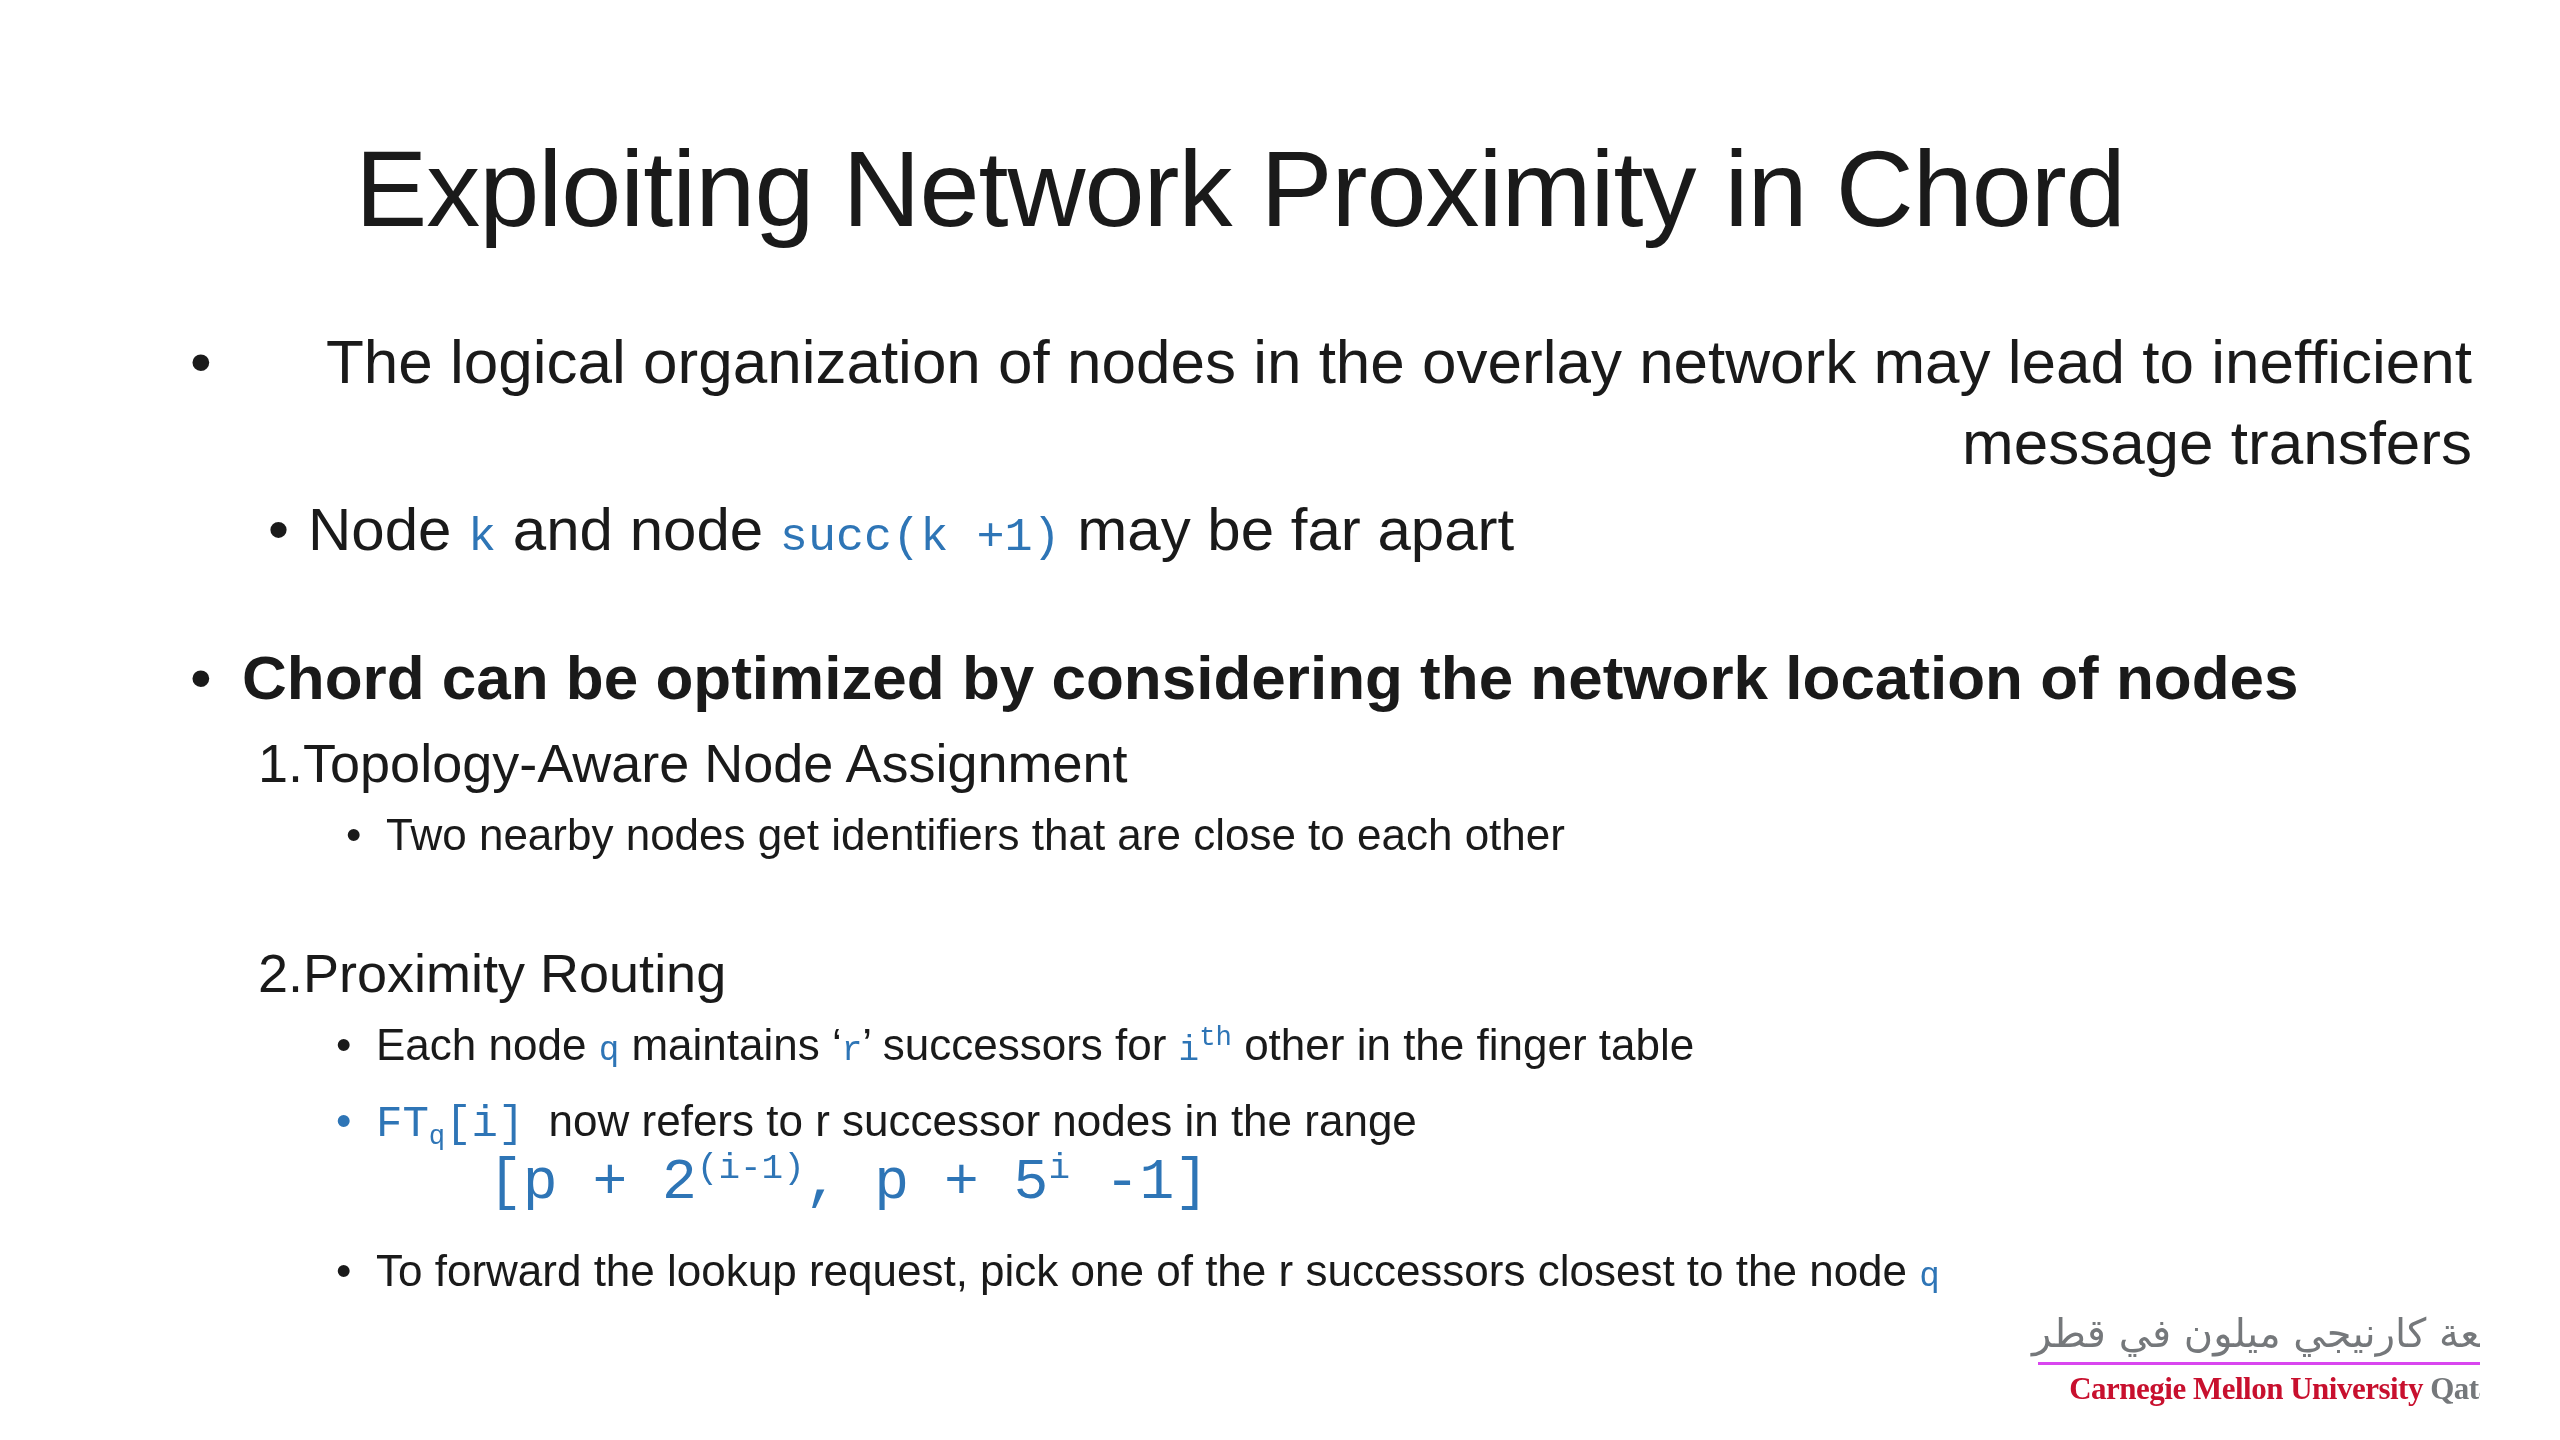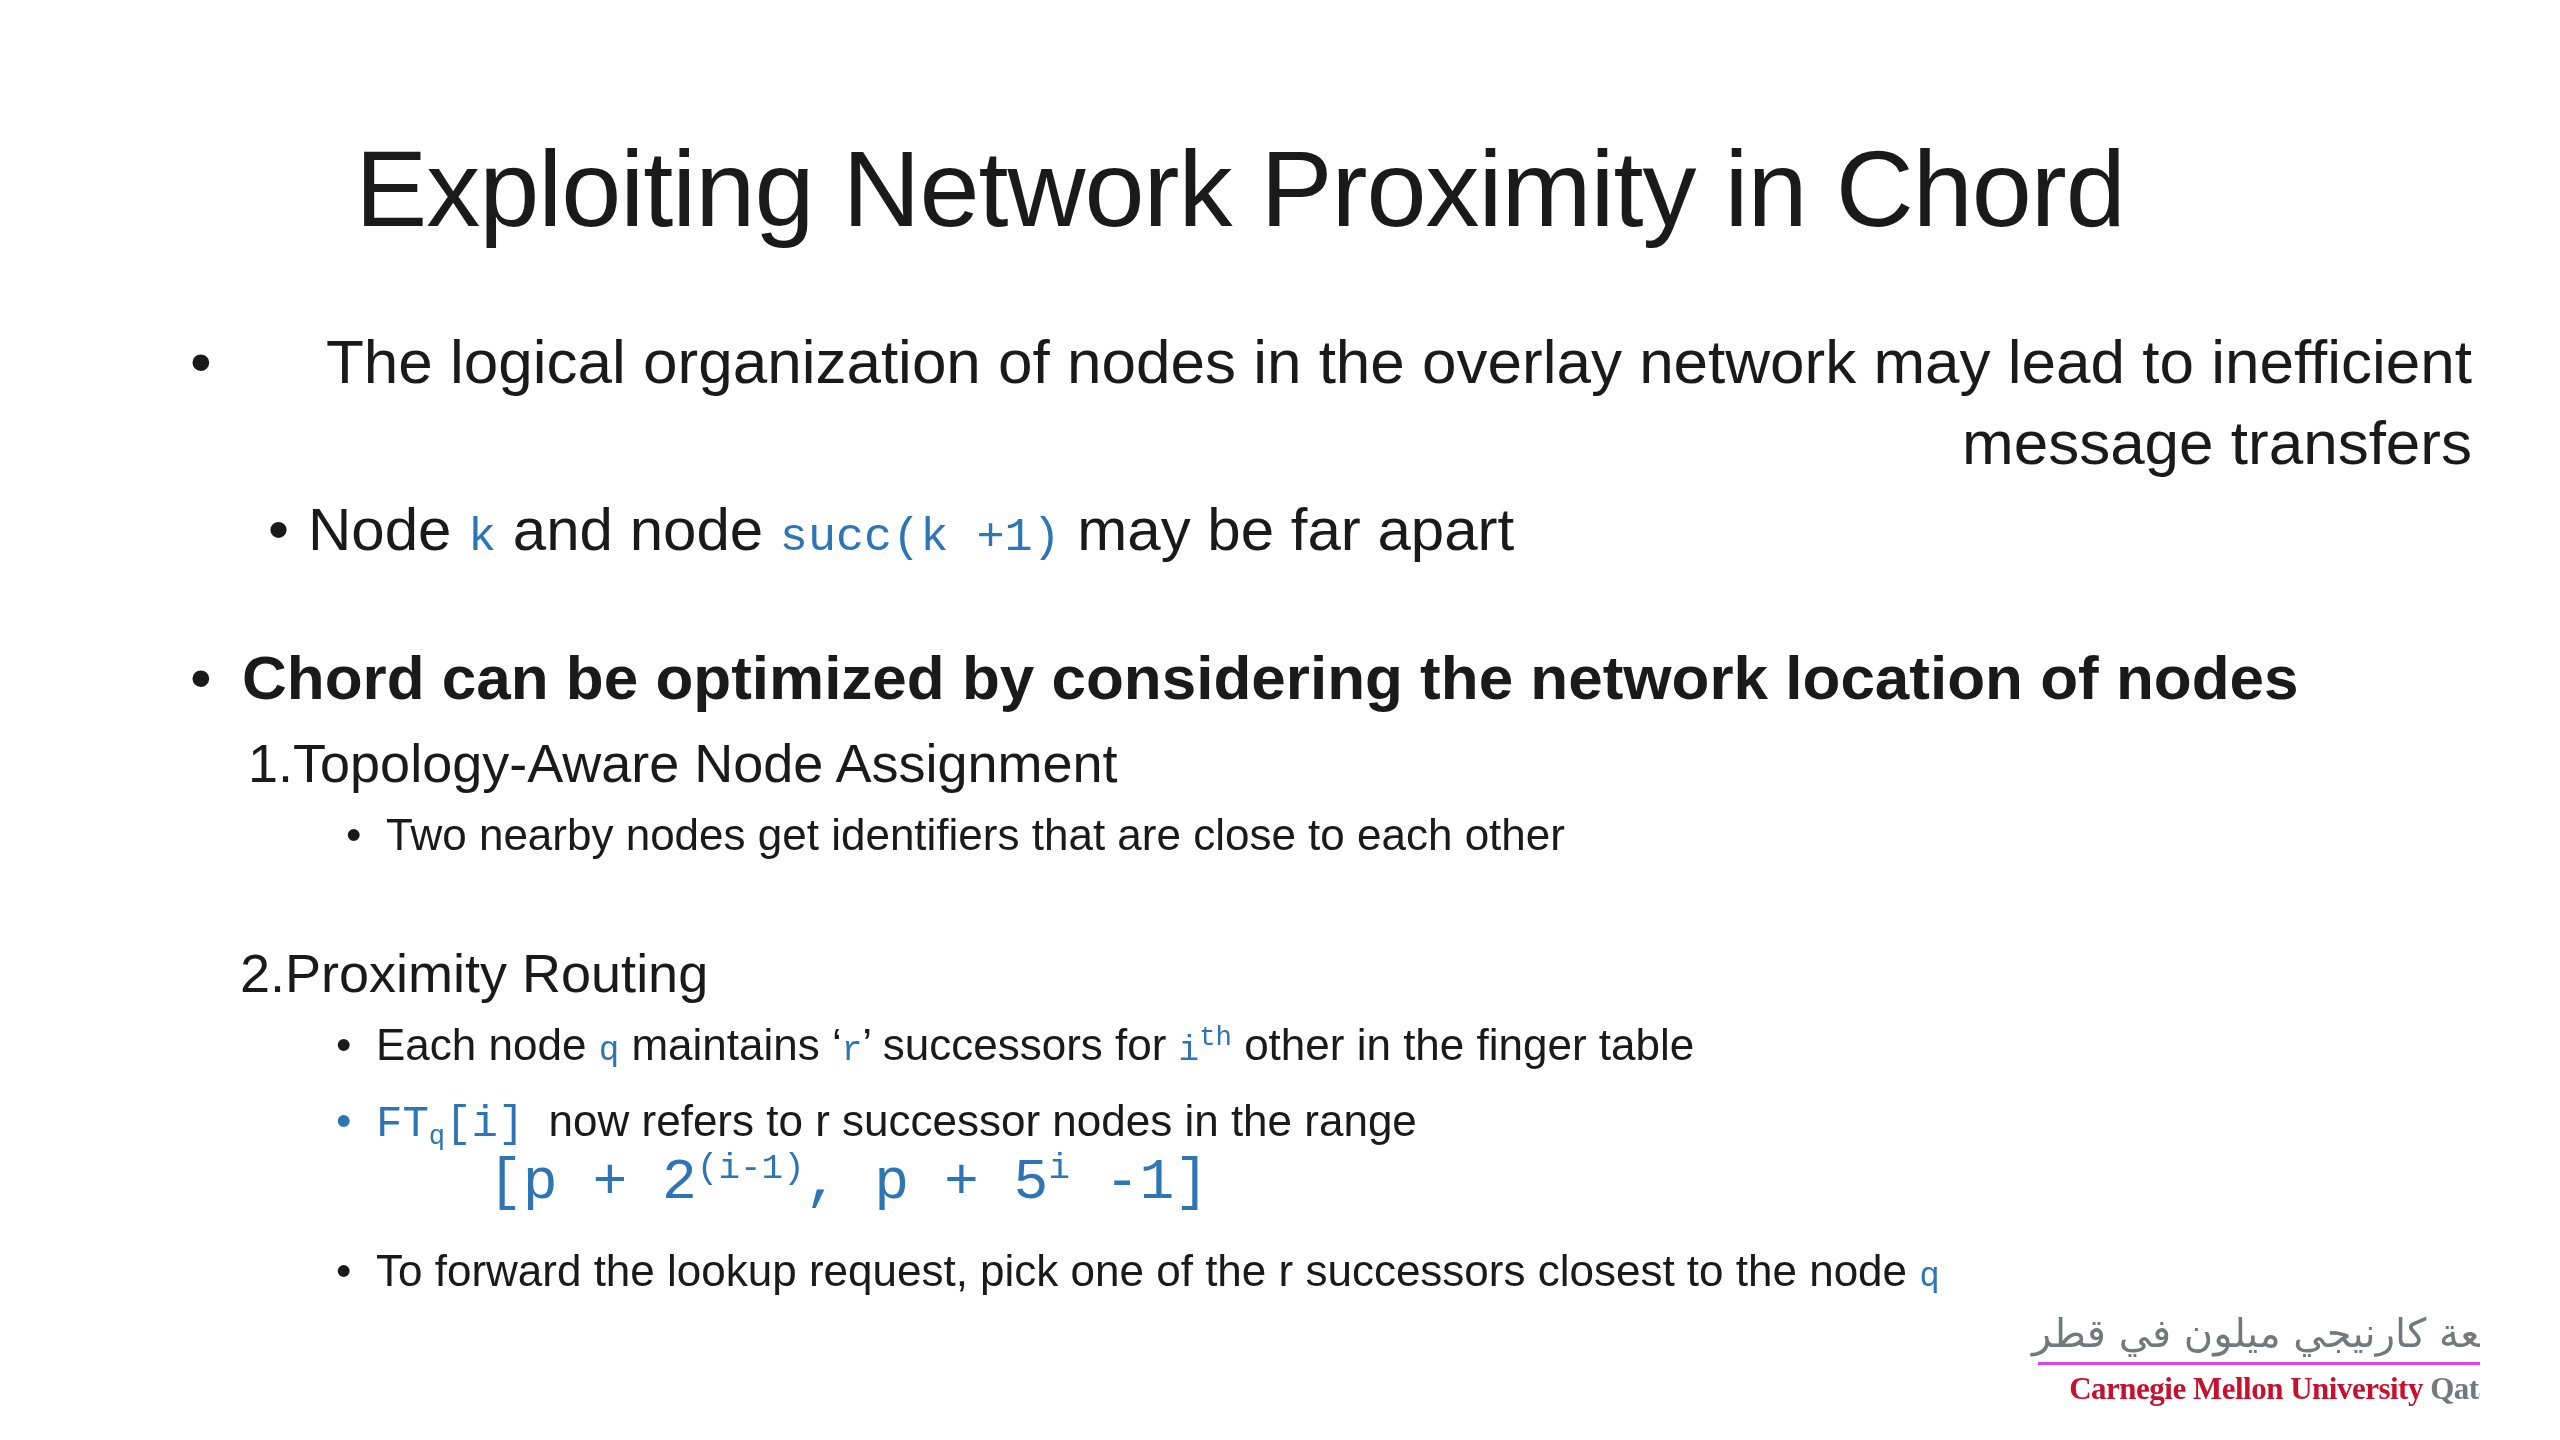--- a/index.html
+++ b/index.html
@@ -102,30 +102,30 @@
   <div class="abs row l2" style="left:268px;top:492px;">
     <span class="bullet">•</span>
     <span class="t"><span>Node </span><span class="code">k</span><span> and node </span><span class="code">succ(k +1)</span><span> may be far apart</span></span>
   </div>
 
   <div class="abs row l1" style="left:190px;top:638px;width:2340px;">
     <span class="bullet">•</span>
     <span class="t" style="white-space:nowrap;font-weight:bold;">Chord can be optimized by considering the network location of nodes</span>
   </div>
 
-  <div class="abs numbered" style="left:248px;top:730px;">
+  <div class="abs numbered" style="left:258px;top:730px;">
     <span>1.</span><span>Topology-Aware Node Assignment</span>
   </div>
 
   <div class="abs row l3" style="left:346px;top:806px;">
     <span class="bullet">•</span>
     <span class="t">Two nearby nodes get identifiers that are close to each other</span>
   </div>
 
-  <div class="abs numbered" style="left:240px;top:940px;">
+  <div class="abs numbered" style="left:258px;top:940px;">
     <span>2.</span><span>Proximity Routing</span>
   </div>
 
   <div class="abs row l3" style="left:336px;top:1016px;">
     <span class="bullet">•</span>
     <span class="t"><span>Each node </span><span class="code">q</span><span> maintains ‘</span><span class="code">r</span><span>’ successors for </span><span class="code">i</span><span class="code sup">th</span><span> other in the finger table</span></span>
   </div>
 
   <div class="abs row l3" style="left:336px;top:1092px;">
     <span class="bullet blue">•</span>

